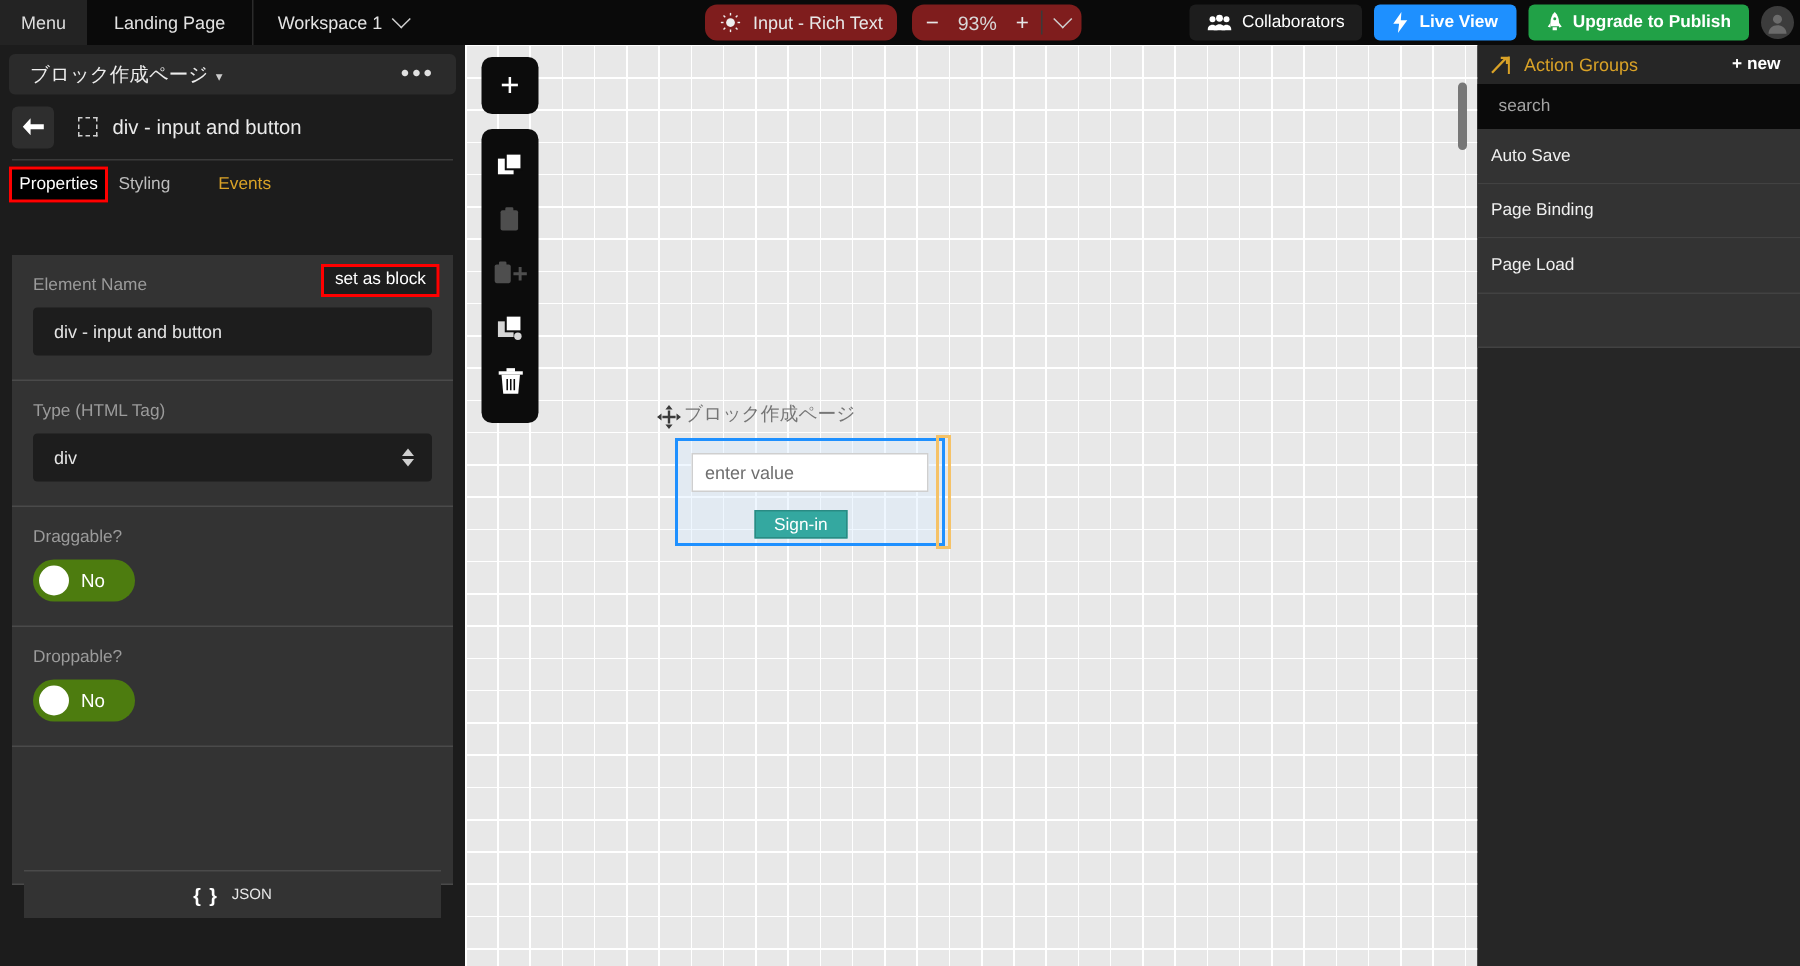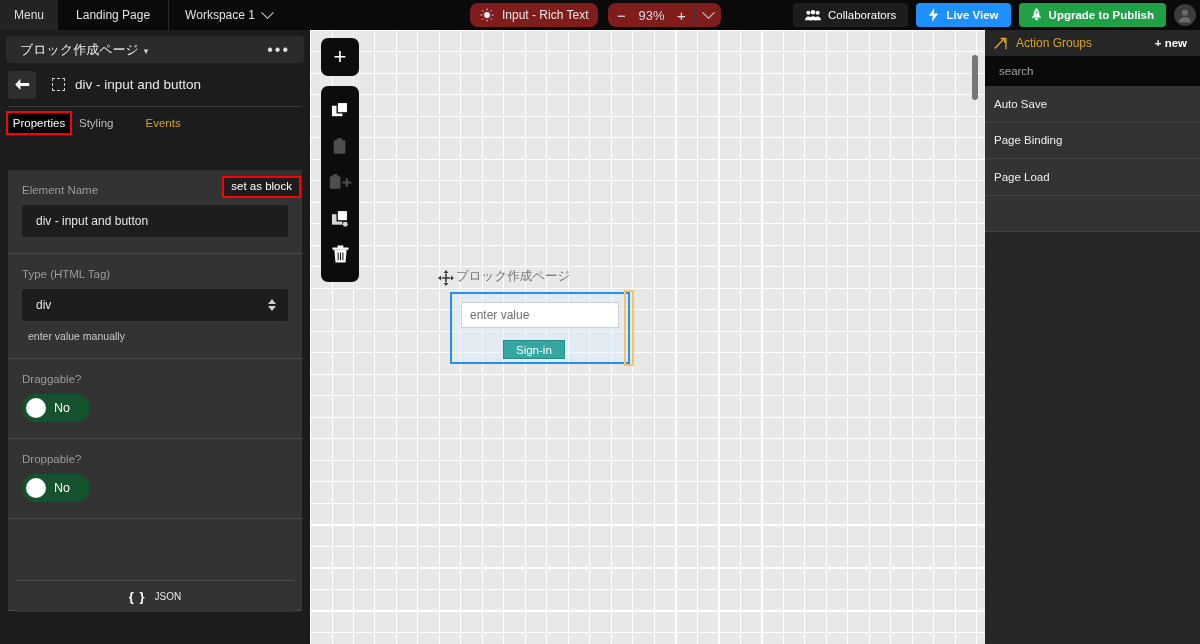--- a/index.html
+++ b/index.html
@@ -99,25 +99,25 @@
   .select {
     height: 32px; background: #1d1d1d; border-radius: 3px; display: flex; align-items: center;
     justify-content: space-between; padding: 0 12px 0 14px; color: #e6e6e6; font-size: 12px;
   }
   .spin { display:flex; flex-direction:column; gap:2px; }
   .spin i { display:block; width:0;height:0;border-left:4px solid transparent;border-right:4px solid transparent; }
   .spin i.up { border-bottom:5px solid #cfcfcf; }
   .spin i.dn { border-top:5px solid #cfcfcf; }
   .hint { color: #c9c9c9; font-size: 10.5px; margin-top: 9px; margin-left: 6px; }
   .setblock {
-    position: absolute; right: 1px; top: 6px; border: 2px solid #f00; background: #1d1d1d;
+    position: absolute; right: 9px; top: 6px; border: 2px solid #f00; background: #1d1d1d;
     color: #fff; font-size: 11.5px; padding: 3px 7px; line-height: 1;
   }
   .toggle {
-    width: 68px; height: 28px; border-radius: 14px; background: #14532d;
+    width: 68px; height: 28px; border-radius: 14px; background: #4d7c0f;
     display: flex; align-items: center; padding: 0 4px; gap: 8px;
   }
   .knob { width: 20px; height: 20px; border-radius: 50%; background: #fff; }
   .toggle-val { color: #fff; font-size: 12.5px; }
   .sect.blank { height: 92px; }
 
   .json-bar {
     position: absolute; left: 8px; right: 8px; bottom: 0; height: 32px;
     display: flex; align-items: center; justify-content: center; gap: 9px;
     background: #333333; border-top: 1px solid #4a4a4a;
@@ -302,21 +302,20 @@
 
       <div class="sect">
         <div class="sect-label">Type (HTML Tag)</div>
         <div class="select">
           <span>div</span>
           <span class="spin">
               <i class="up"></i>
               <i class="dn"></i>
             </span>
         </div>
-        <div class="hint">enter value manually</div>
       </div>
 
       <div class="sect">
         <div class="sect-label">Draggable?</div>
         <div class="toggle">
           <span class="knob"></span>
           <span class="toggle-val">No</span>
         </div>
       </div>
 

